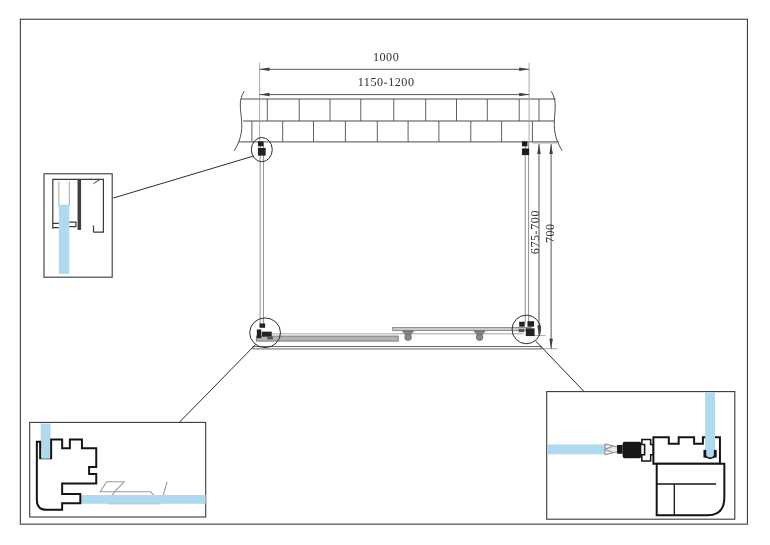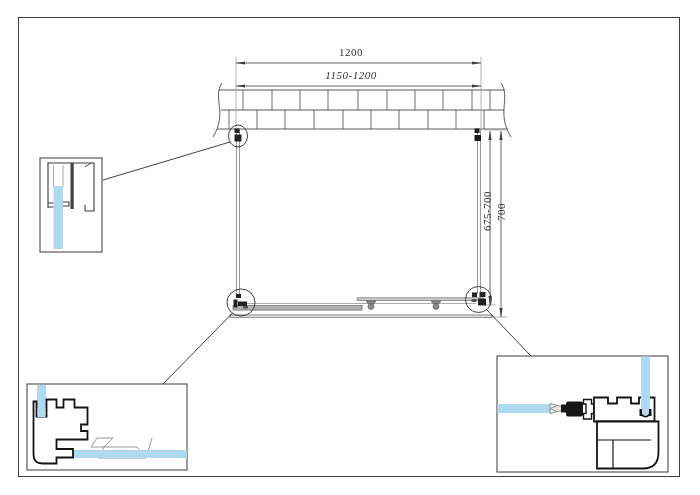--- a/index.html
+++ b/index.html
@@ -171,16 +171,16 @@
       <line x1="613" y1="440" x2="613" y2="468.5"></line>
     </g>
 
     <rect x="641" y="356.5" width="9" height="60" fill="#aed9ef"></rect>
     <path d="M641,414 q4.5,5.5 9,0" stroke="#141414" stroke-width="1.5" fill="none"></path>
     <rect x="639.5" y="409" width="2.5" height="7" fill="#141414"></rect>
     <rect x="649" y="409" width="2.5" height="7" fill="#141414"></rect>
   </g>
 </svg>
 
-<div class="dim-label" style="left:351px; top:46px;">1200</div>
-<div class="dim-label" style="left:351px; top:69px;font-style:italic;">1150-1200</div>
+<div class="dim-label" style="left:351px; top:46px;">1000</div>
+<div class="dim-label" style="left:351px; top:69px;">1150-1200</div>
 <div class="dim-label rot" style="left:487px; top:211px;">675-700</div>
 <div class="dim-label rot" style="left:501px; top:212px;">700</div>
 
 </body></html>

